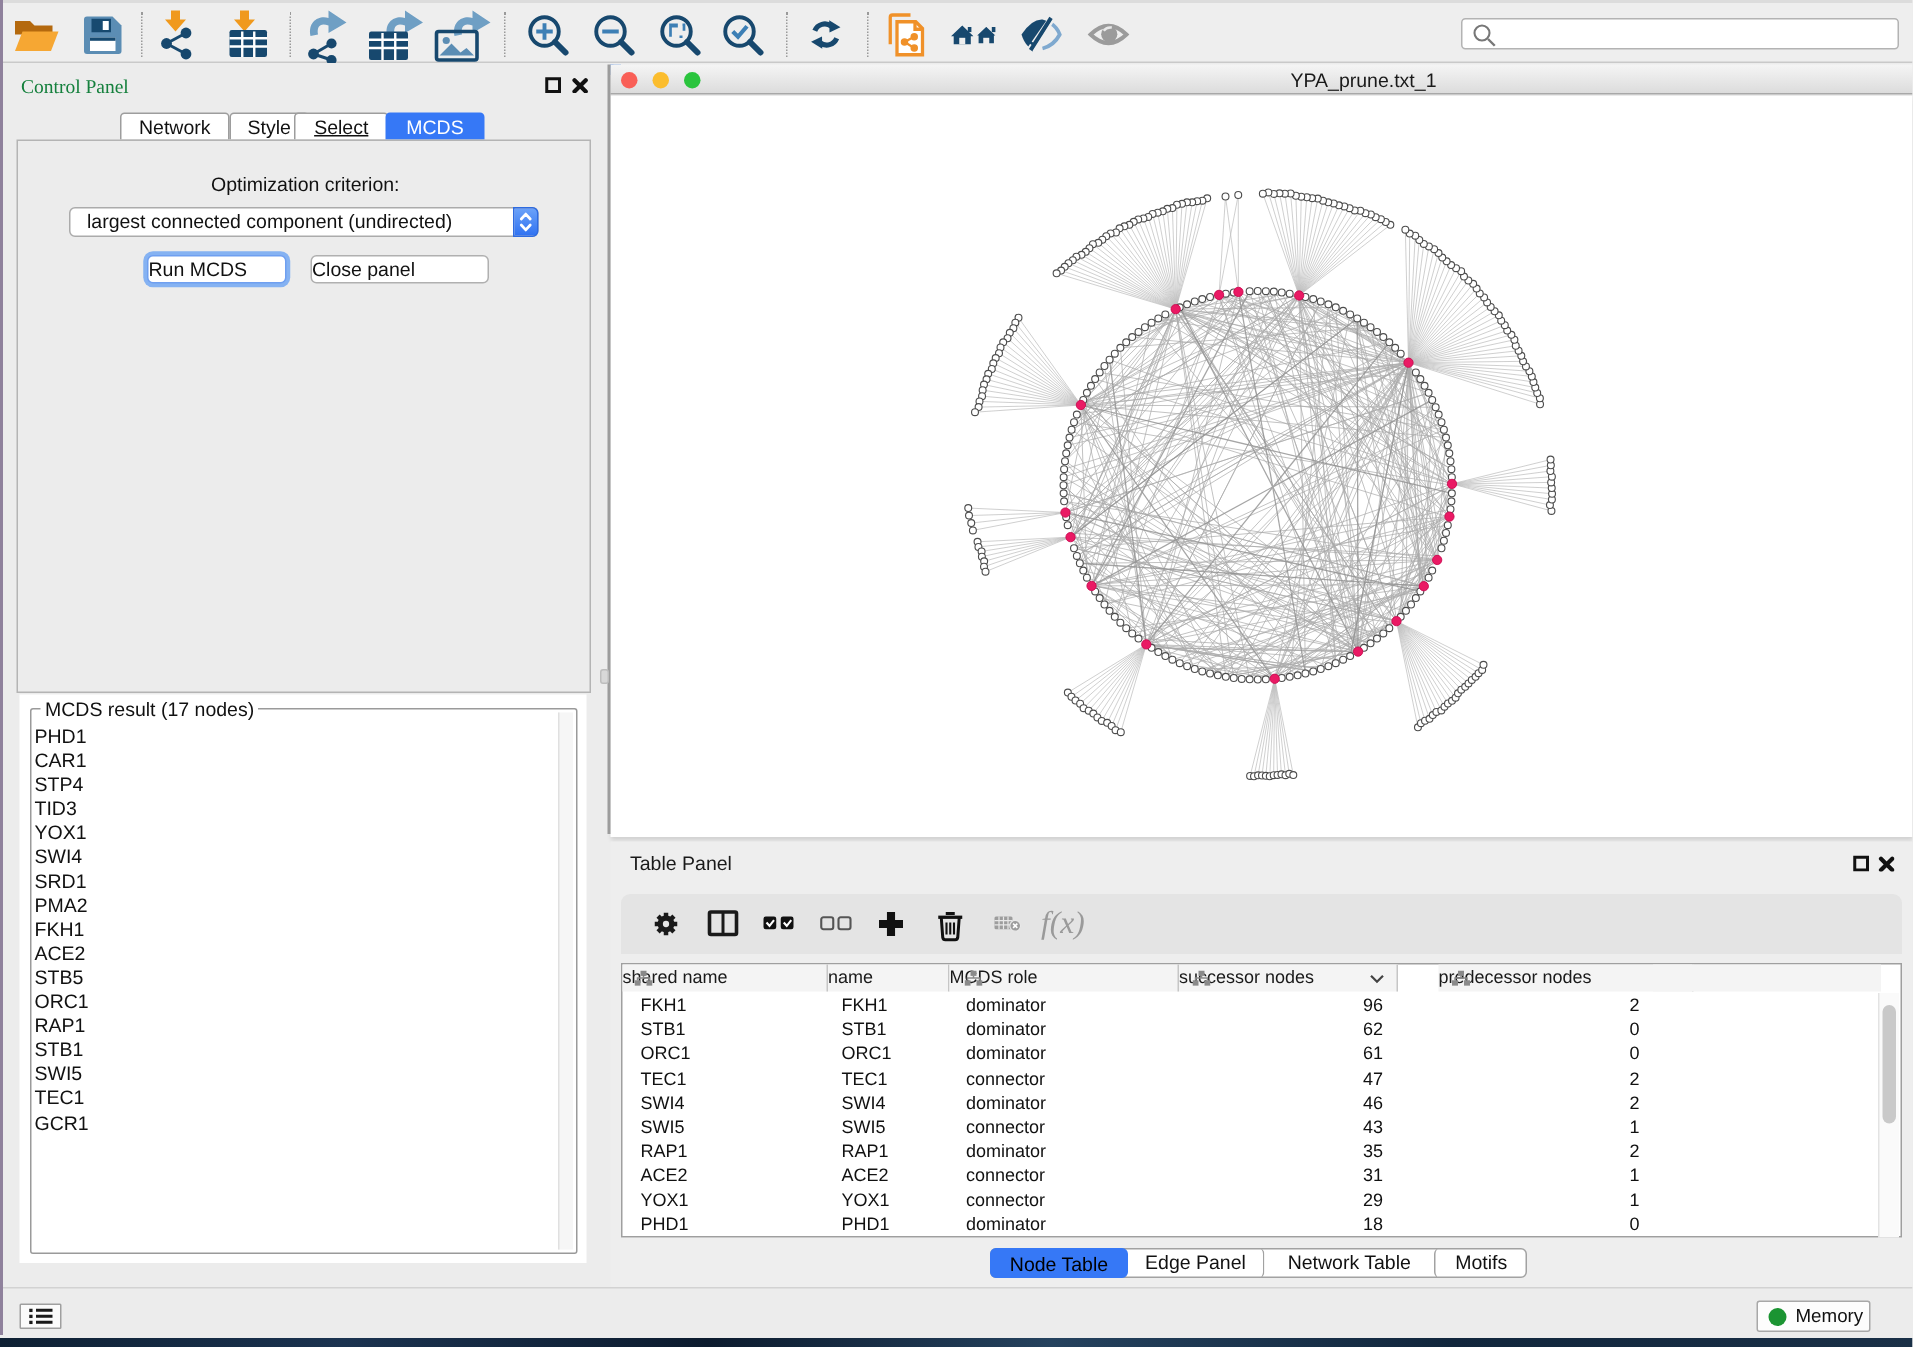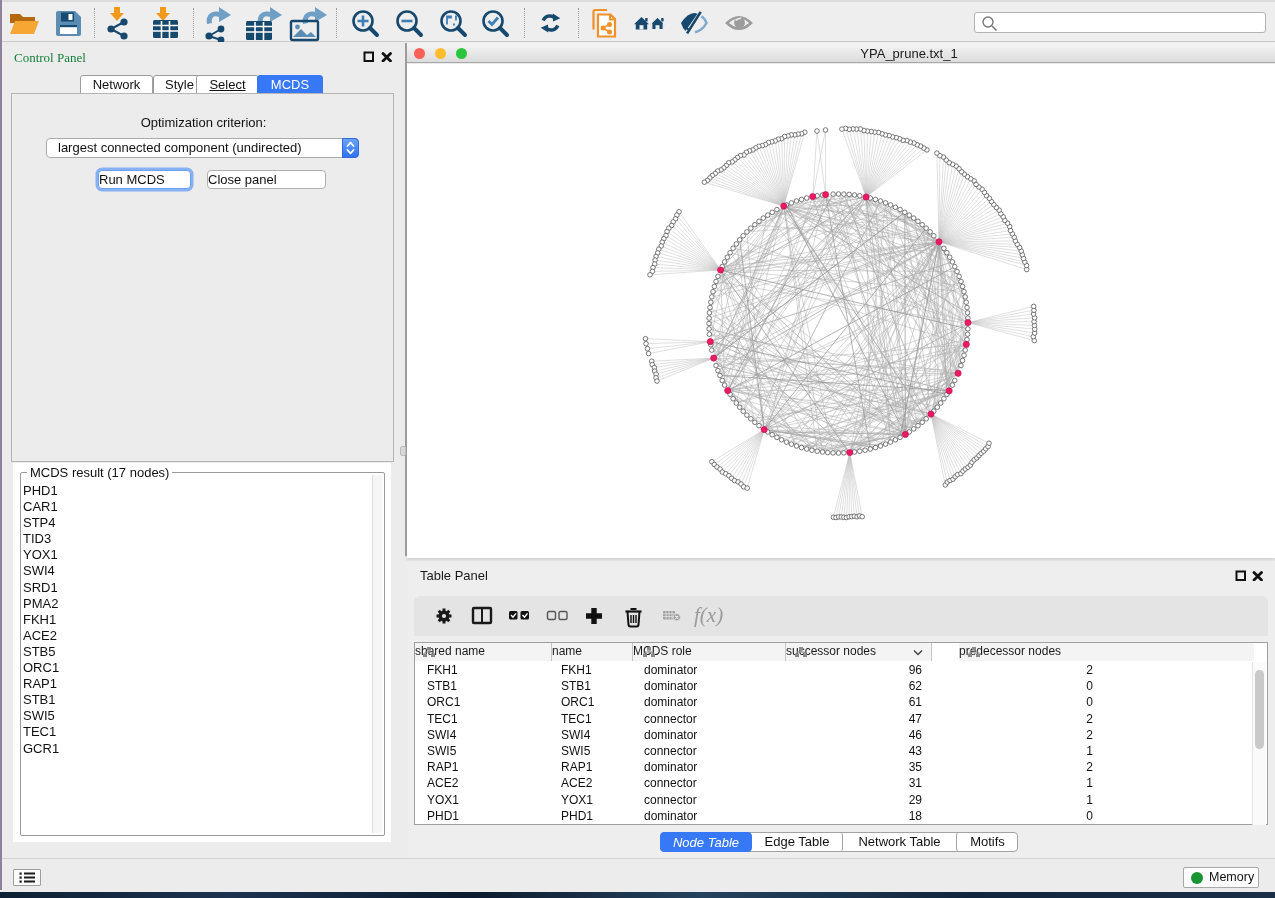--- a/index.html
+++ b/index.html
@@ -45,21 +45,21 @@
     font-size:13px; color:#111; }
   #mcdslist { position:absolute; left:2px; top:10px; width:346px; font-size:13px;
     line-height:16.1px; color:#111; }
   #listsb { position:absolute; right:2px; top:2px; width:10px; height:358px;
     background:#f6f6f6; border-left:1px solid #e0e0e0; }
   
   #statusbar { position:absolute; left:2px; top:858px; width:1273px; height:34px;
     background:#ececec; border-top:1px solid #d2d2d2; }
   #listbtn { position:absolute; left:11px; top:10px; width:28px; height:17px;
     background:#fbfbfb; border:1px solid #9f9f9f; border-radius:1px; }
-  #membtn { position:absolute; right:16px; top:8px; width:76px; height:21px;
+  #membtn { position:absolute; right:28px; top:8px; width:76px; height:21px;
     background:#fdfdfd; border:1px solid #a8a8a8; border-radius:2px; font-size:12.5px;
     color:#111; line-height:19px; text-align:left; padding-left:25px; }
   #memdot { position:absolute; left:7px; top:4px; width:12px; height:12px;
     border-radius:50%; background:#1b9432; }
   
   #netwin { position:absolute; left:407px; top:43px; width:786px; height:515px; }
   #nettitle { position:absolute; left:0; top:0; width:868px; height:20px;
     background:linear-gradient(#f5f5f5,#dcdcdc); border-bottom:1px solid #a8a8a8; }
   .light { position:absolute; top:4.5px; width:11px; height:11px; border-radius:50%; }
   #netcanvas { position:absolute; left:0; top:21px; width:868px; height:494px;
@@ -84,21 +84,21 @@
   .c5 { position:absolute; left:513px; width:165px; text-align:right; }
   #tblsb { position:absolute; right:1px; top:19px; width:14px; height:163px;
     background:#fafafa; border-left:1px solid #e3e3e3; }
   #tblthumb { position:absolute; left:2px; top:8px; width:9px; height:79px;
     background:#c9c9c9; border-radius:5px; }
   #bottabs { position:absolute; left:0; top:271px; width:868px; height:22px;
     font-size:13px; }
   .btab { position:absolute; top:0; height:20px; background:#fff;
     border:1px solid #a2a2a2; border-radius:4px; text-align:center;
     line-height:19px; color:#111; }
-  .btabsel { background:#3678f6; color:#ffffff; border-color:#3678f6;font-style:italic; }
+  .btabsel { background:#3678f6; color:#000000; border-color:#3678f6; }
   
   #wallpaper { position:absolute; left:0; top:892px; width:1275px; height:6px;
     background:linear-gradient(90deg,#0e2033,#1b3350 18%,#0c1b2e 37%,#25425e 55%,#11263c 76%,#1a3047); }
   #leftedge { position:absolute; left:0; top:0; width:2px; height:890px;
     background:#8f819c; }
 </style>
 </head>
 <body>
 <div id="app">
 
@@ -1326,21 +1326,21 @@
           <span class="c4">18</span>
           <span class="c5">0</span>
         </div>
     <div id="tblsb">
           <div id="tblthumb"></div>
         </div>
   </div>
   <div id="bottabs">
     <div style="position:absolute;left:253px;top:0;width:358px;height:20px;background:#fff;border:1px solid #a2a2a2;border-radius:4px;"></div>
     <div class="btab btabsel" style="left:253px; width:92px; border-radius:4px;">Node Table</div>
-    <div class="btab" style="left:345px; width:91px; border-left:none;border-top:none;border-bottom:none;border-right:1px solid #a2a2a2;background:transparent;">Edge Table</div>
+    <div class="btab" style="left:345px; width:91px; border-left:none;border-top:none;border-bottom:none;border-right:1px solid #a2a2a2;background:transparent;">Edge Panel</div>
     <div class="btab" style="left:436px; width:113px; border:none;background:transparent;">Network Table</div>
     <div class="btab" style="left:549px; width:62px; border-left:1px solid #a2a2a2;border-top:none;border-bottom:none;border-right:none;background:transparent;">Motifs</div>
   </div>
 </div>
 
 <div id="statusbar">
   <div id="listbtn">
     <svg width="26" height="15" style="position:absolute;left:1px;top:0px">
       <g stroke="#1a1a1a" stroke-width="1.9">
             <path d="M9 3.5 h11 M9 7.5 h11 M9 11.5 h11"></path>

